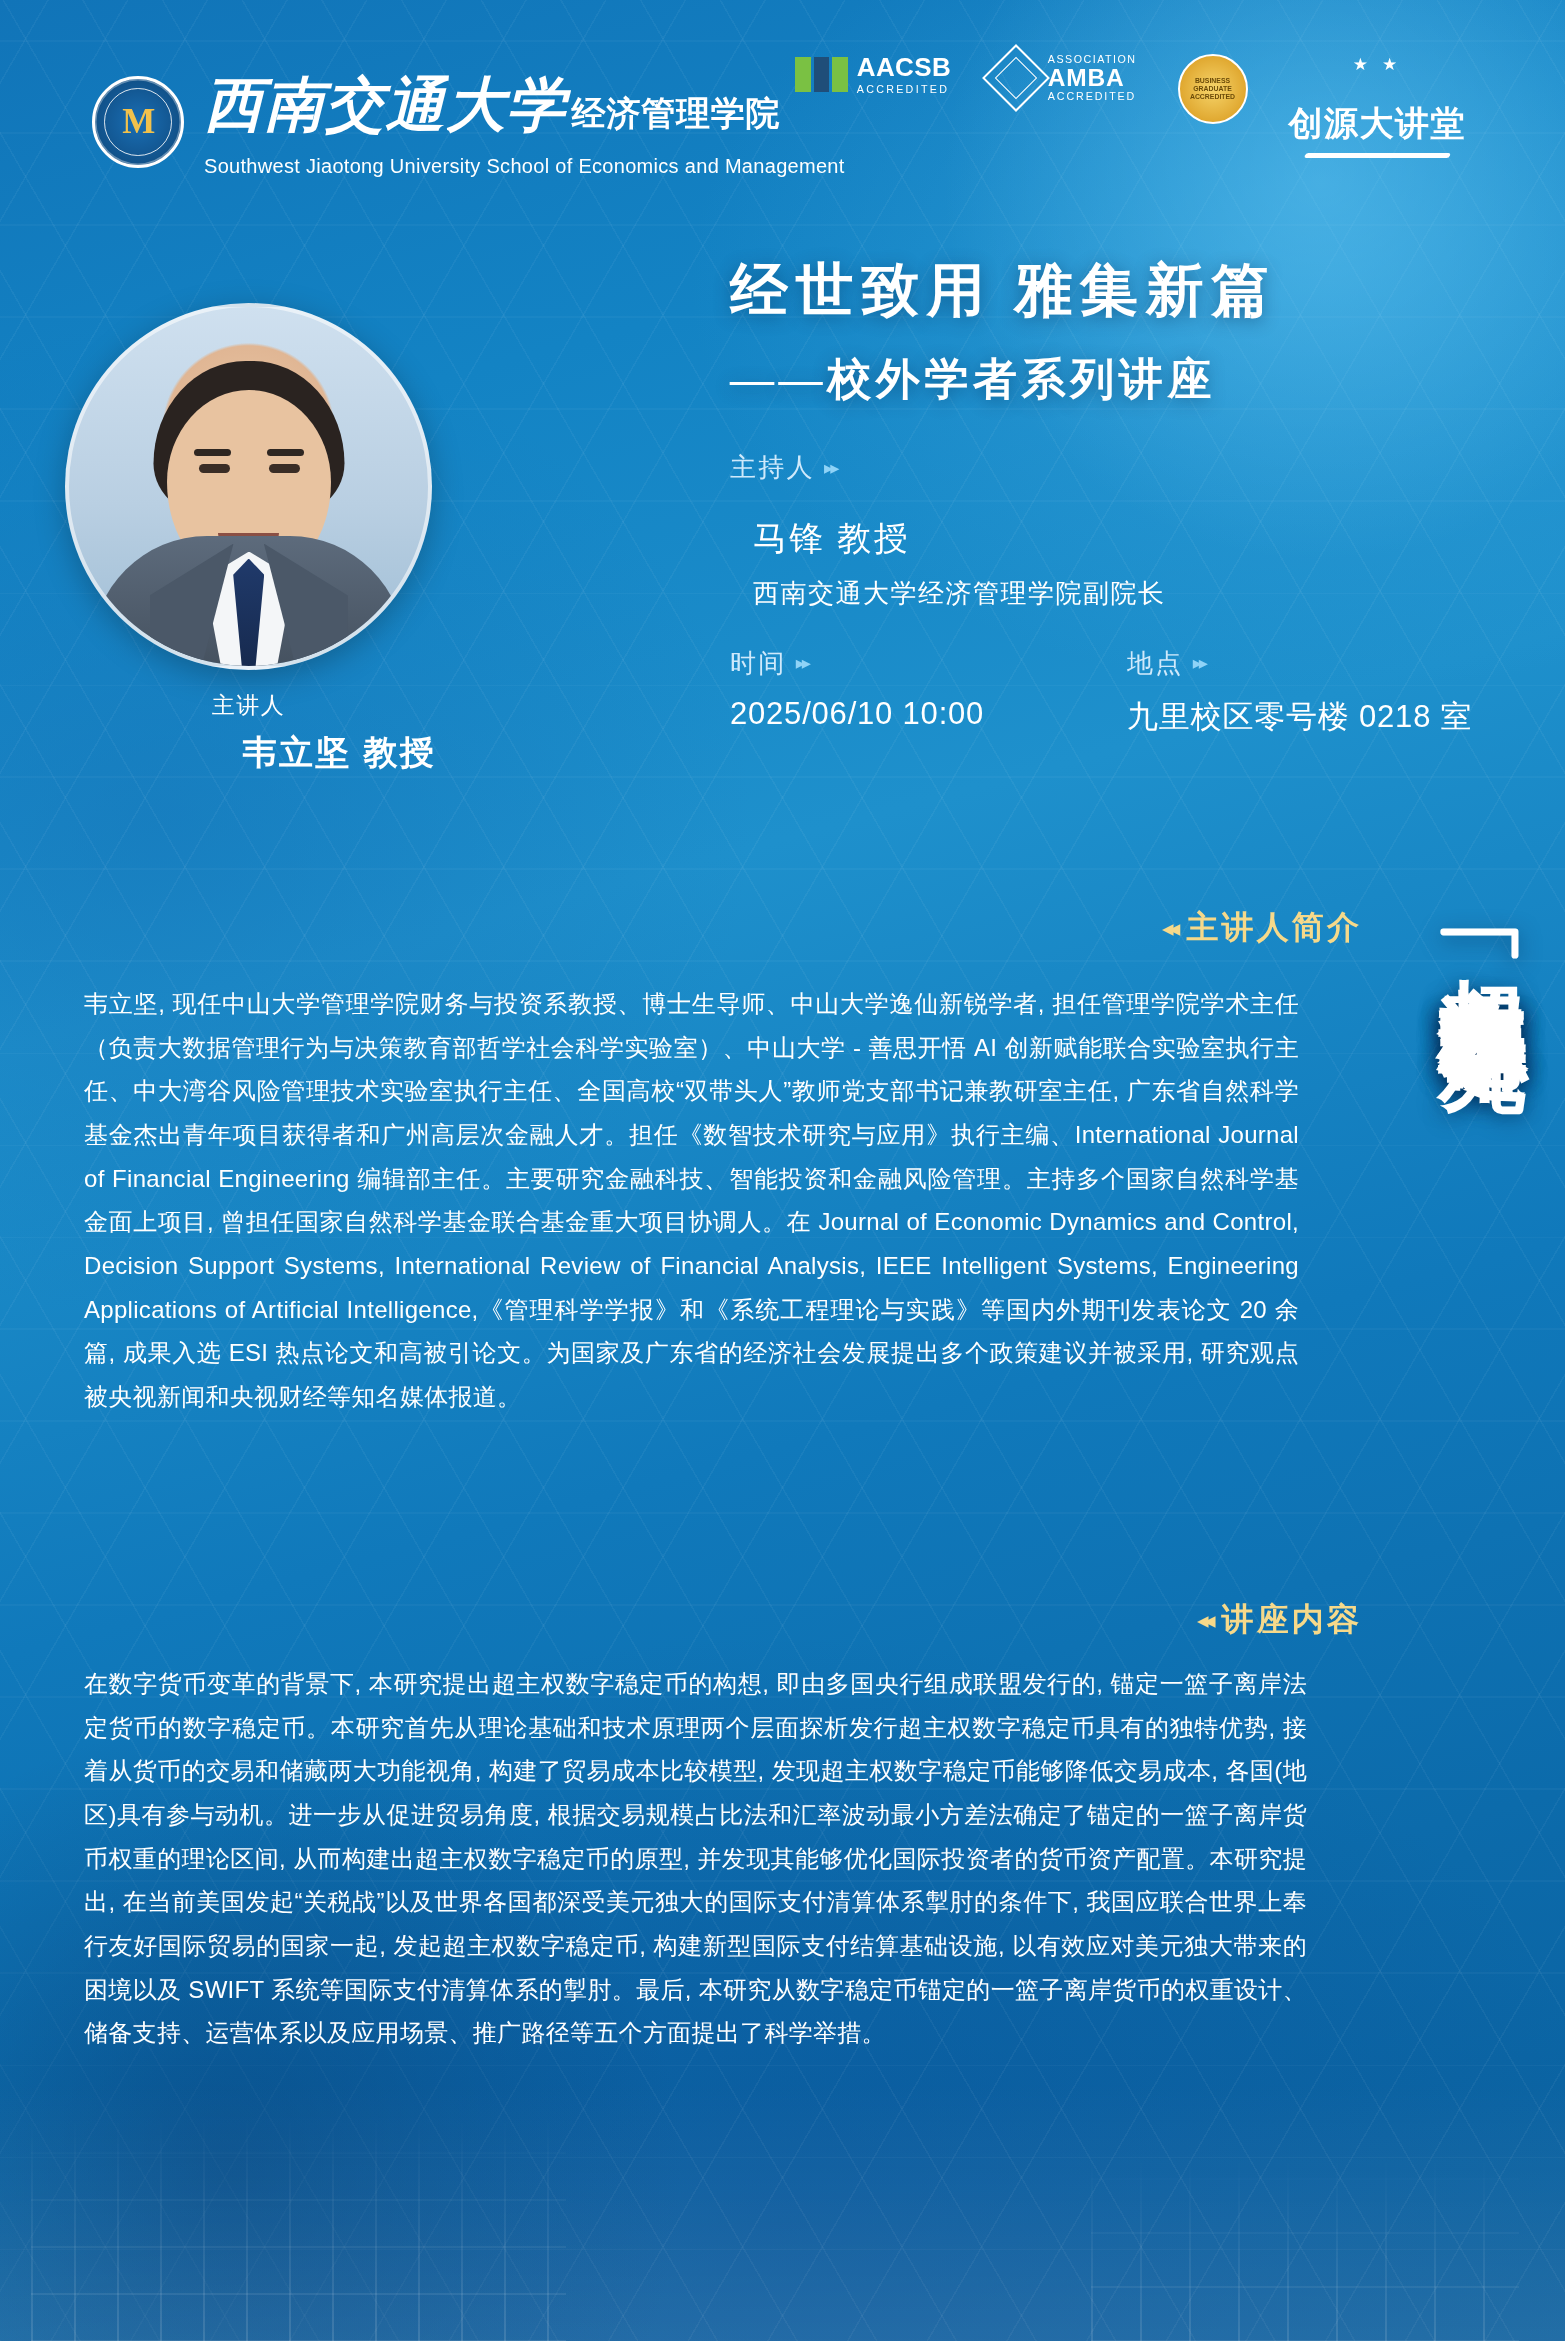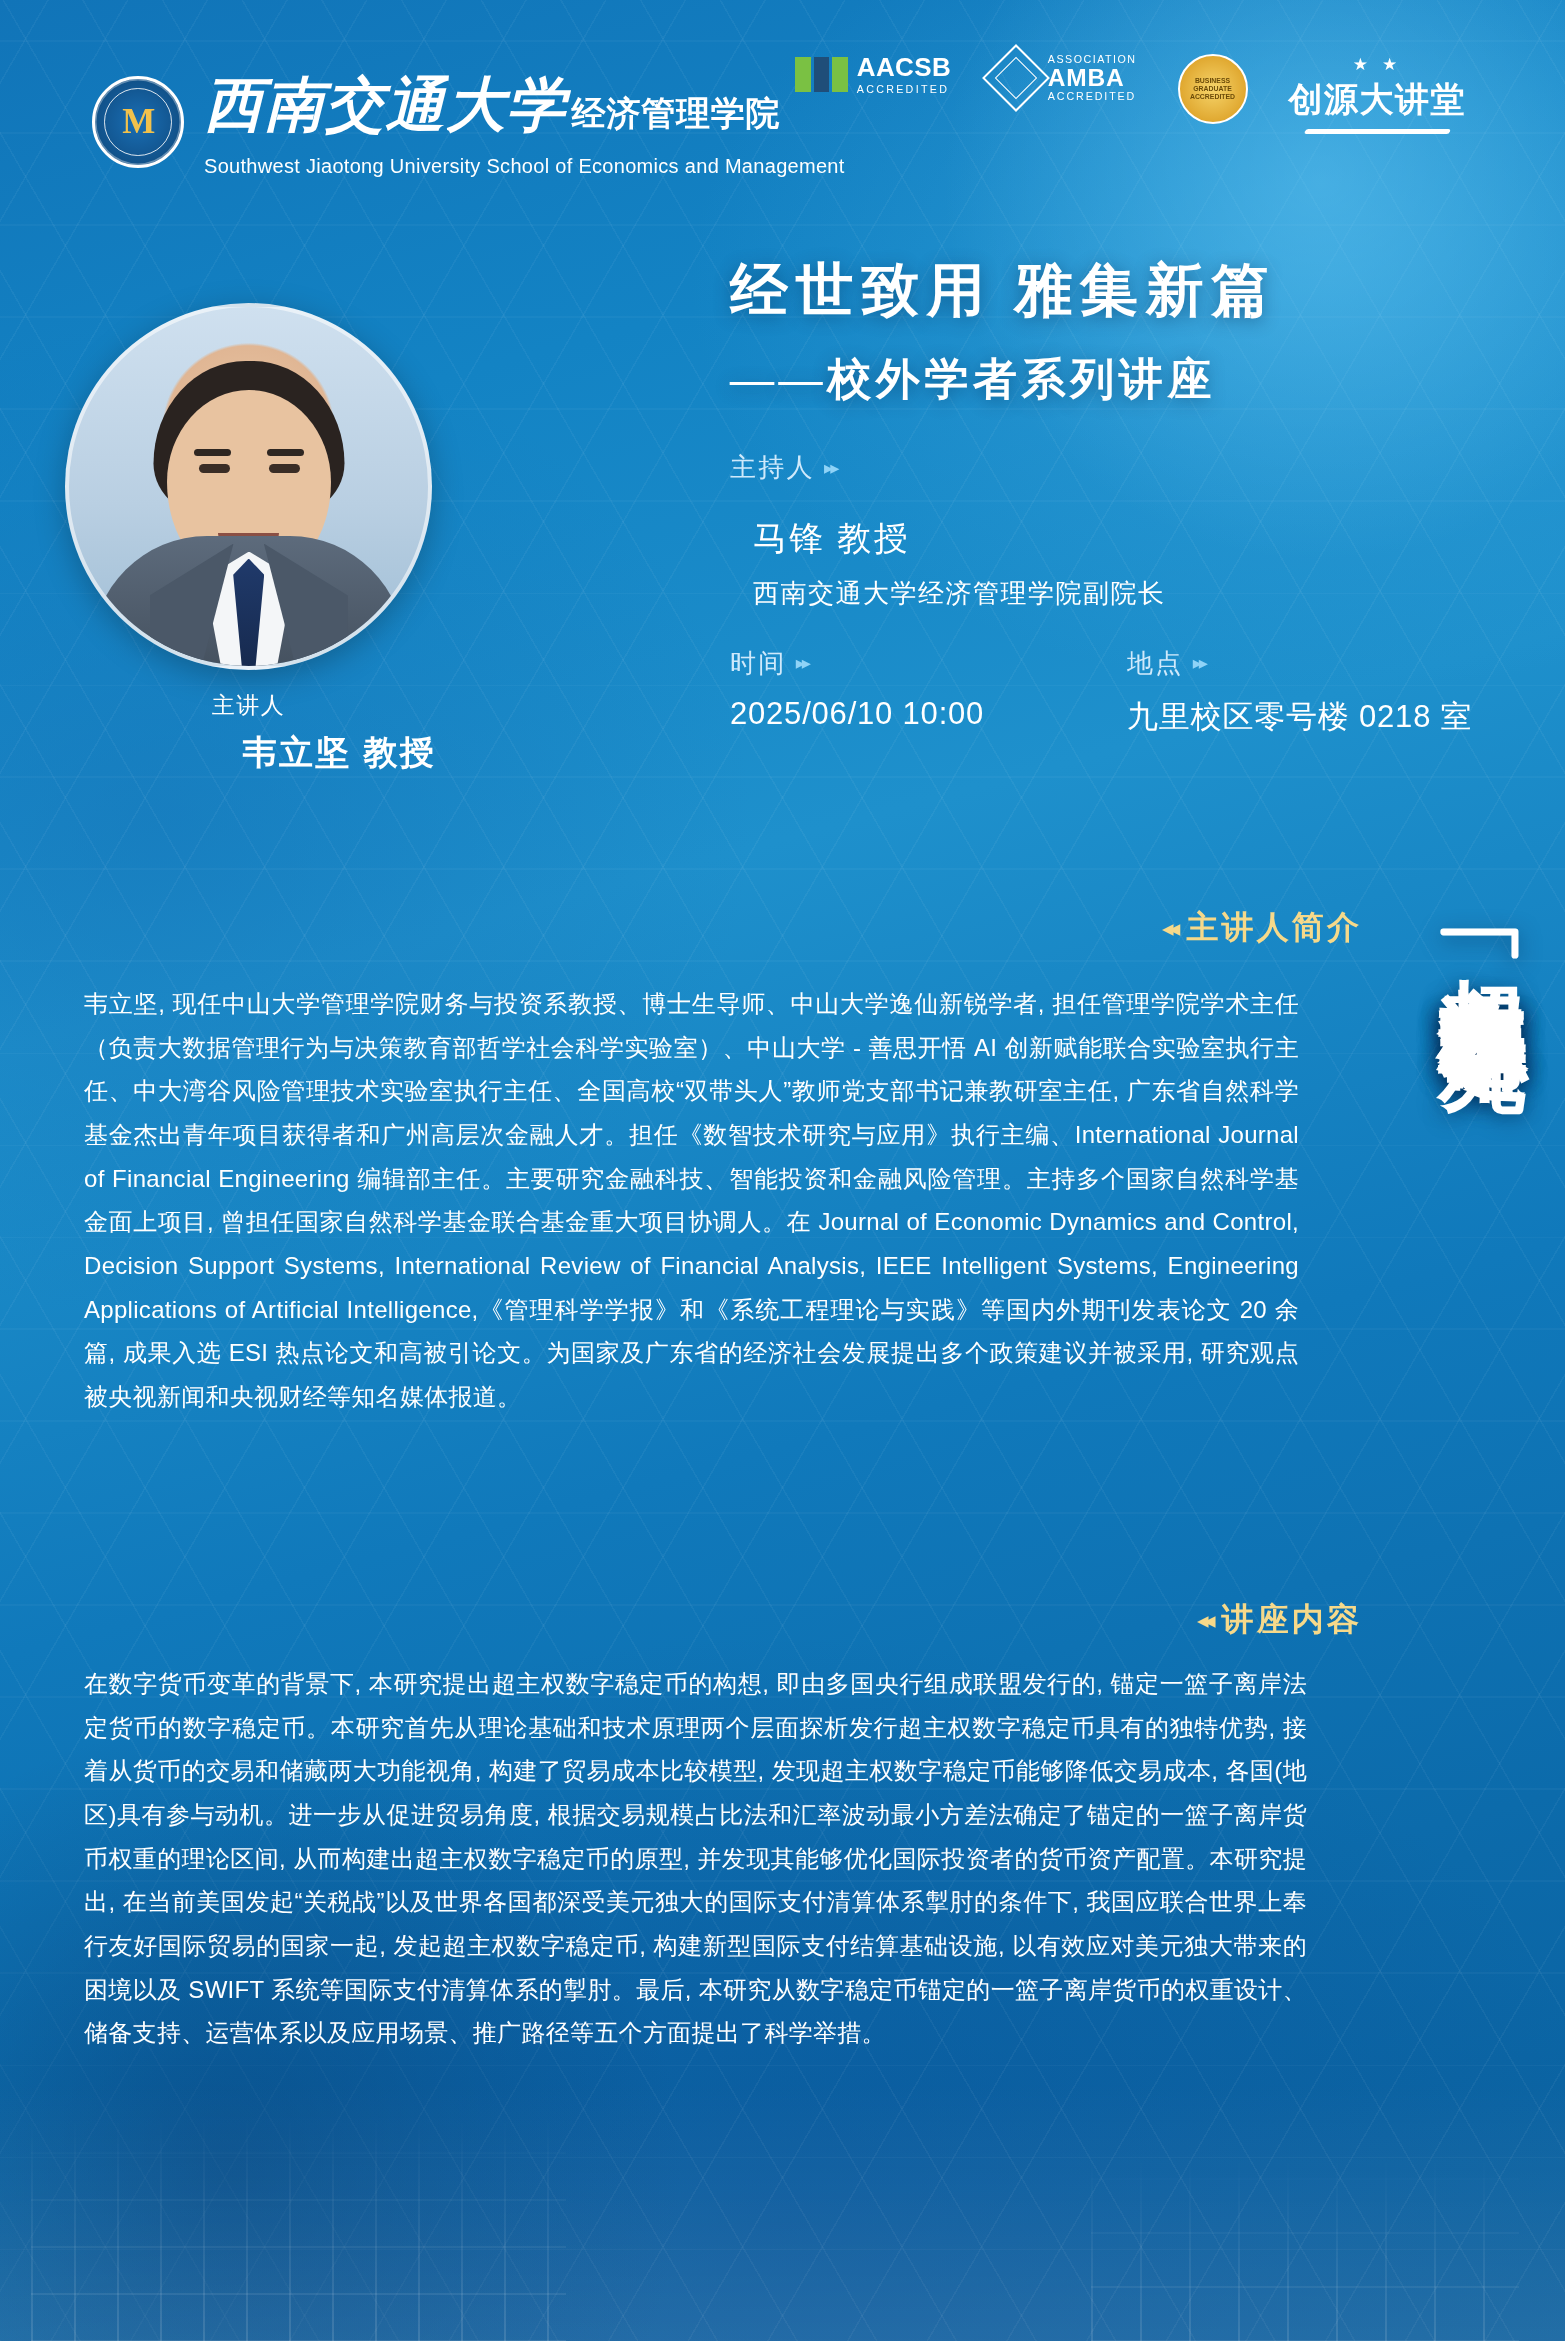--- a/index.html
+++ b/index.html
@@ -115,21 +115,21 @@
   .amba-txt .t3{font-size:10.7px;letter-spacing:1.9px;}
   .bga{
     width:66px;height:66px;border-radius:50%;
     background:radial-gradient(circle,#f6d46a 0%,#e0a830 70%,#c98f1d 100%);
     display:flex;align-items:center;justify-content:center;flex-direction:column;
     color:#6a4a08;font-size:6.9px;font-weight:700;text-align:center;line-height:1.15;
     border:2.3px solid #fff;
   }
   .chuangyuan{display:flex;flex-direction:column;align-items:center;color:#fff;}
   .chuangyuan .stars{font-size:17px;letter-spacing:4.6px;color:#ffffff;margin-bottom:1.5px;}
-  .chuangyuan .cy{font-size:34px;font-weight:700;letter-spacing:1.5px;font-family:"Liberation Serif",serif;}
+  .chuangyuan .cy{font-size:34px;font-weight:700;letter-spacing:1.5px;font-family:"Liberation Serif",serif;margin-top:24px;}
   .chuangyuan .ul{width:145px;height:4.6px;margin-top:6.1px;background:#fff;border-radius:3.1px;
     transform:skewX(-20deg);}
 
   
   .portrait-wrap{position:absolute;left:61px;top:303px;width:375px;text-align:center;}
   .portrait{
     width:359px;height:359px;border-radius:50%;margin:0 auto;
     background:
       radial-gradient(circle at 50% 34%, #e9c9a8 0%, #e0b694 28%, rgba(0,0,0,0) 29%),
       linear-gradient(180deg,#cfe0ef 0%,#b9cfe2 55%,#9dbcd4 100%);

